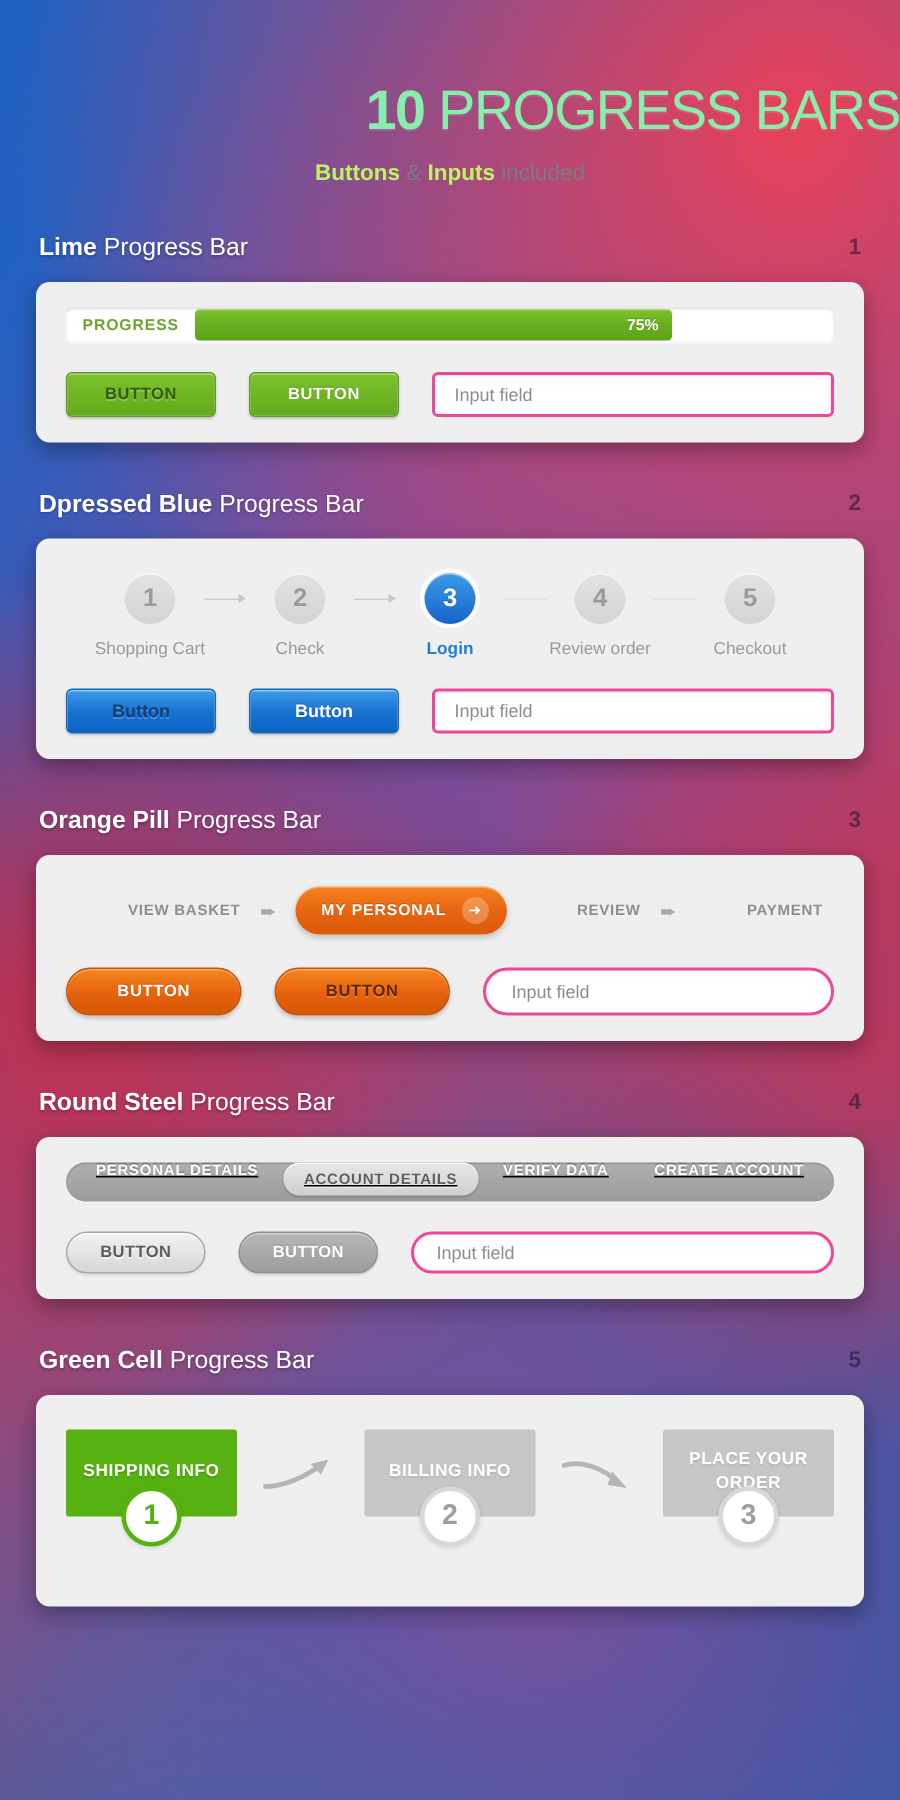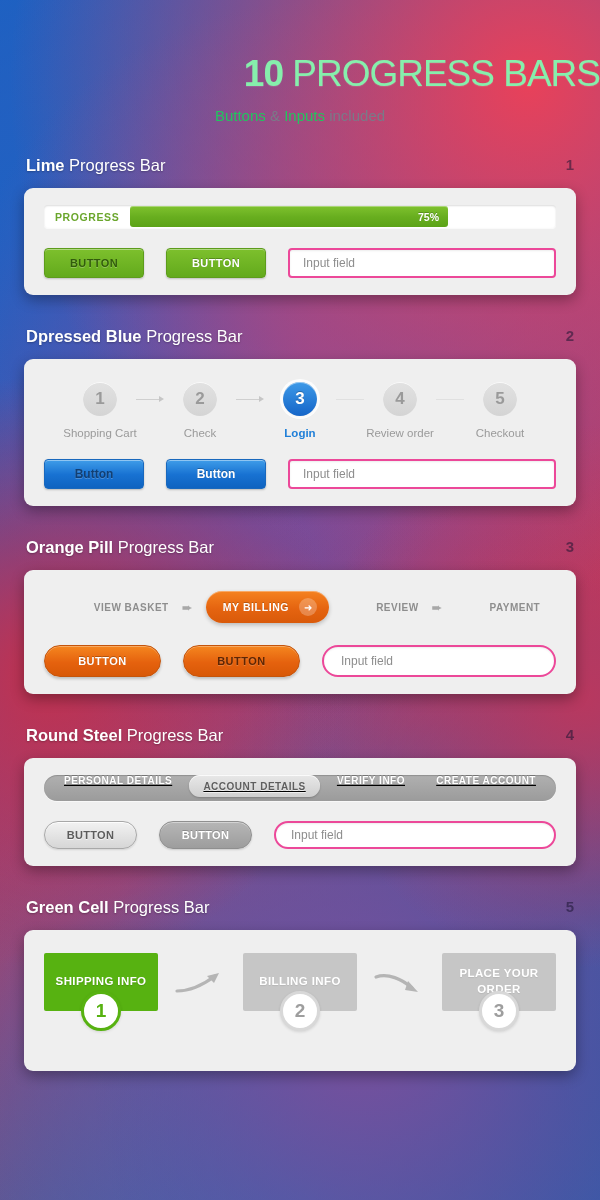--- a/index.html
+++ b/index.html
@@ -41,21 +41,21 @@
     font-weight: 300;
     text-shadow: 0 1px 1px rgba(255,255,255,0.12);
     text-align: right;
   }
   .main-title .num { font-weight: 700; }
   .subtitle {
     margin-top: 15px;
     font-size: 15px;
     color: #4a4a5c;
   }
-  .subtitle b { color: #22c55e; font-weight: 400; }
+  .subtitle b { color: #bef264; font-weight: 700; }
   .subtitle .light { color: #7a7a88; }
 
   
   .section { padding: 0 24px; margin-top: 30px; }
   .sec-head {
     display: flex;
     align-items: flex-start;
     justify-content: space-between;
     margin-bottom: 13px;
     padding: 0 2px;
@@ -393,21 +393,21 @@
   <div class="section">
     <div class="sec-head">
       <div class="sec-title"><b>Orange Pill</b><span> Progress Bar</span></div>
       <div class="sec-num">3</div>
     </div>
     <div class="card">
       <div class="pills">
         <span class="pill-txt">VIEW BASKET</span>
         <span class="pill-arrow">➨</span>
         <div class="pill-active">
-          <span class="lbl">MY BILLING</span>
+          <span class="lbl">MY PERSONAL</span>
           <span class="pill-circ">➜</span>
         </div>
         <span class="pill-txt">REVIEW</span>
         <span class="pill-arrow">➨</span>
         <span class="pill-txt">PAYMENT</span>
       </div>
       <div class="row btns">
         <button class="btn-orange white">BUTTON</button>
         <button class="btn-orange dark">BUTTON</button>
         <div class="inp pill">Input field</div>
@@ -417,21 +417,21 @@
 
   <div class="section">
     <div class="sec-head">
       <div class="sec-title"><b>Round Steel</b><span> Progress Bar</span></div>
       <div class="sec-num">4</div>
     </div>
     <div class="card">
       <div class="steel-bar">
         <span class="steel-seg">PERSONAL DETAILS</span>
         <span class="steel-seg active">ACCOUNT DETAILS</span>
-        <span class="steel-seg">VERIFY INFO</span>
+        <span class="steel-seg">VERIFY DATA</span>
         <span class="steel-seg">CREATE ACCOUNT</span>
       </div>
       <div class="row btns">
         <button class="btn-steel light">BUTTON</button>
         <button class="btn-steel gray">BUTTON</button>
         <div class="inp round">Input field</div>
       </div>
     </div>
   </div>
 

